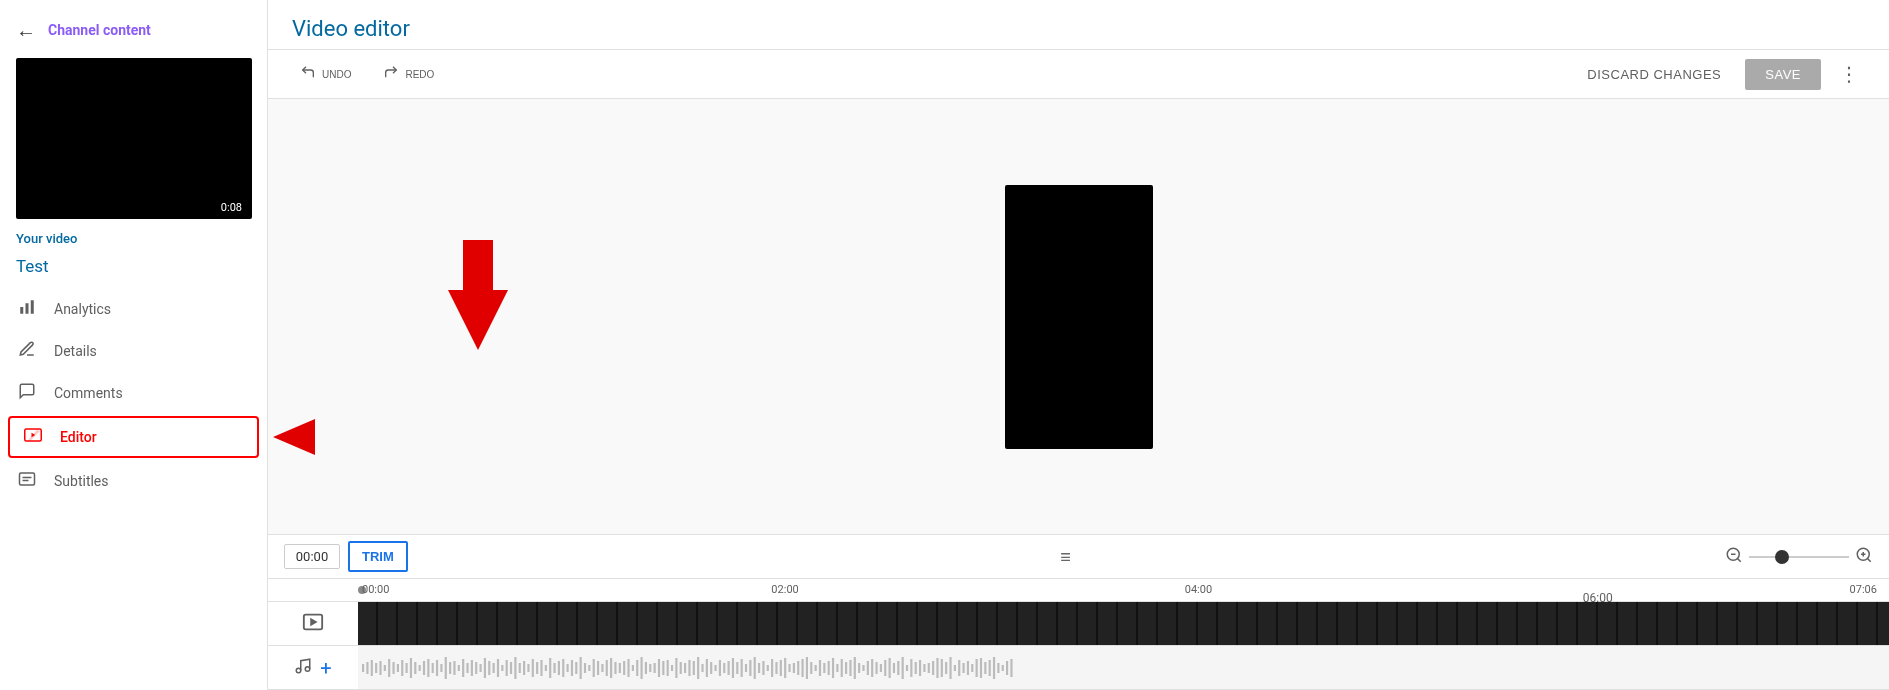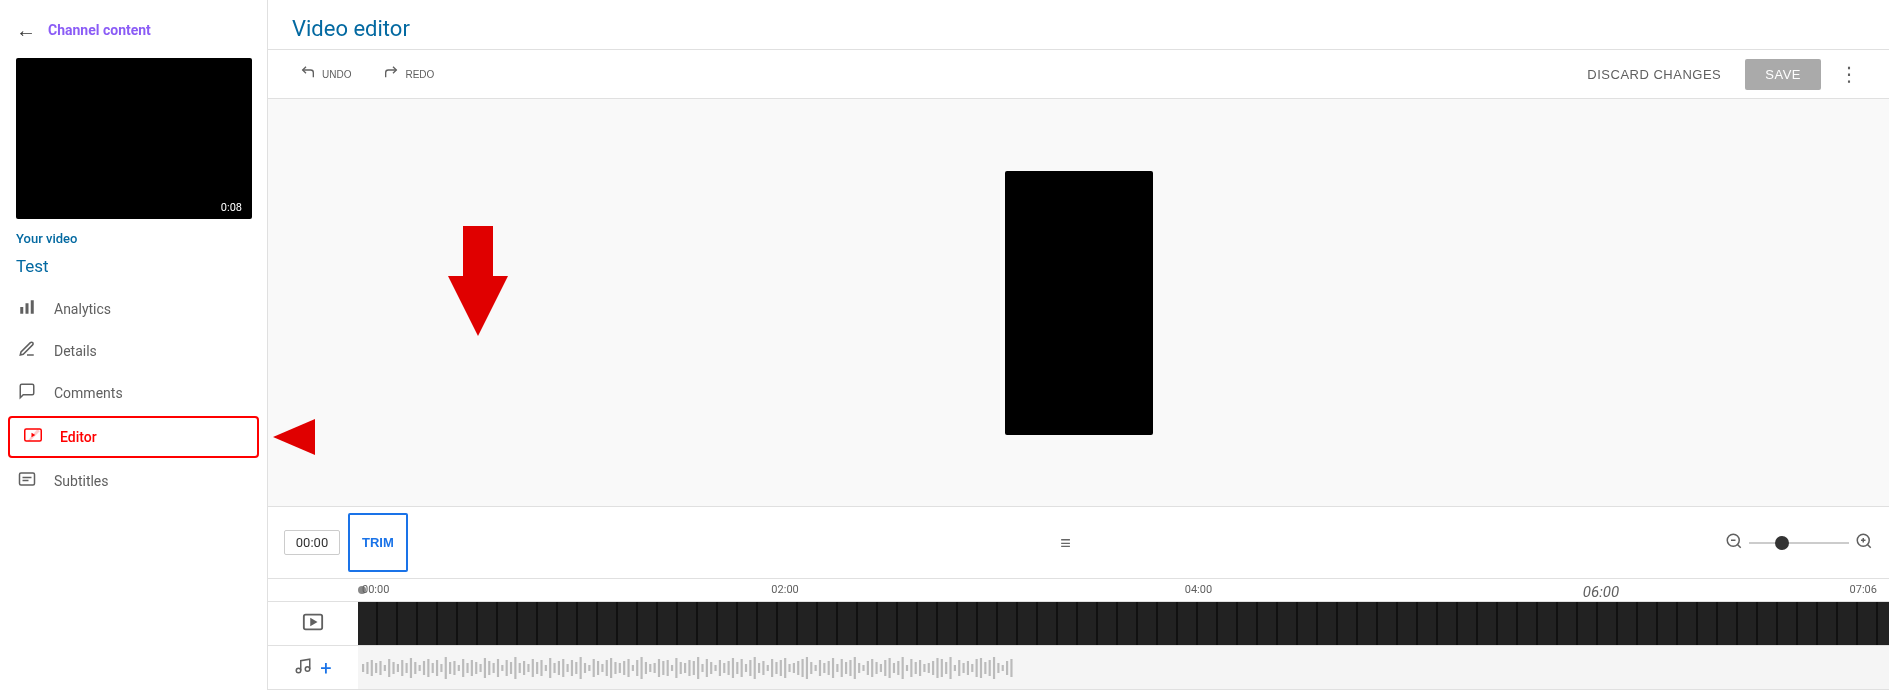--- a/index.html
+++ b/index.html
@@ -235,21 +235,21 @@
       border-radius: 2px;
       min-width: 56px;
       text-align: center;
     }
     .trim-btn {
       border: 2px solid #1a73e8;
       background: none;
       color: #1a73e8;
       font-size: 13px;
       font-weight: 600;
-      padding: 20px 12px;
+      padding: 6px 12px;
       cursor: pointer;
       border-radius: 2px;
     }
     .timeline-center {
       flex: 1;
       display: flex;
       justify-content: center;
       align-items: center;
     }
     .handle-icon {
@@ -482,21 +482,21 @@
 
   <div class="timeline-wrapper">
 
     <div style="display:flex; align-items:center; border-bottom:1px solid #e0e0e0;">
       <div style="width:90px; min-width:90px;"></div>
       <div style="flex:1; position:relative; height:22px;">
         <div style="position:absolute;left:0;top:50%;transform:translateY(-50%);width:8px;height:8px;background:#888;border-radius:50%;"></div>
         <span style="position:absolute;left:4px;top:4px;font-size:11px;color:#606060;">00:00</span>
         <span style="position:absolute;left:27%;top:4px;font-size:11px;color:#606060;">02:00</span>
         <span style="position:absolute;left:54%;top:4px;font-size:11px;color:#606060;">04:00</span>
-        <span style="position:absolute;left:80%;top:4px;font-size:15px;color:#606060;font-style:italic;">06:00</span>
+        <span style="position:absolute;left:80%;top:12px;font-size:12px;color:#606060;">06:00</span>
         <span style="position:absolute;right:12px;top:4px;font-size:11px;color:#606060;">07:06</span>
       </div>
     </div>
 
     <div class="track-row">
       <div class="track-icon-area">
         <span class="track-icon">
           <svg width="22" height="22" viewBox="0 0 24 24" fill="none" stroke="#606060" stroke-width="2">
               <rect x="2" y="4" width="20" height="16" rx="2"></rect>
               <polygon points="10,9 10,15 15,12" fill="#606060"></polygon>

